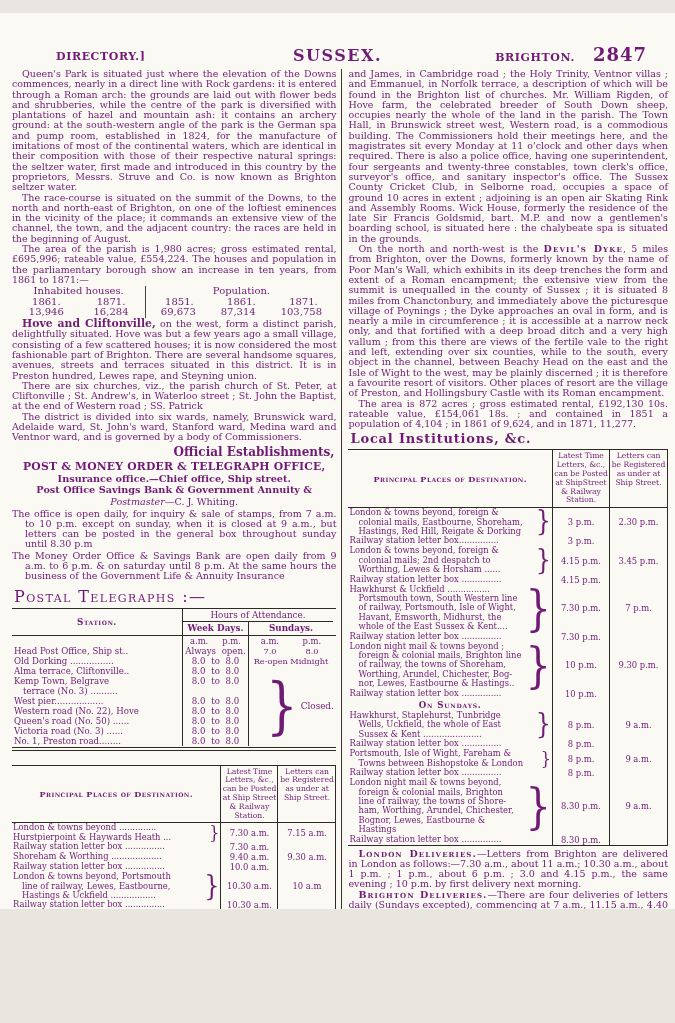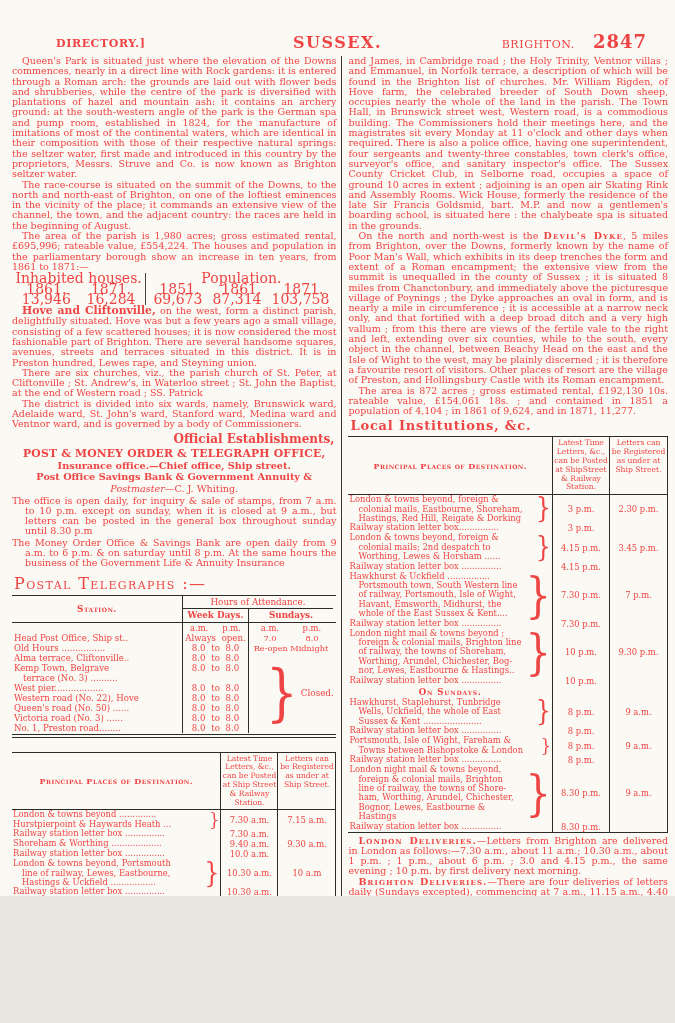--- a/index.html
+++ b/index.html
@@ -1,38 +1,38 @@
 <!DOCTYPE html>
 <html><head>
 <meta charset="utf-8">
 <style>
   html,body{margin:0;padding:0;background:#e8e6df;}
-  .page{position:relative;width:675px;height:896px;margin:0 auto;background:#faf9f3;
-        font-family:"DejaVu Serif","Liberation Serif",serif;color:#ef4444;overflow:hidden;}
+  .page{position:relative;width:675px;height:896px;margin:13px auto;background:#faf9f3;
+        font-family:"DejaVu Serif","Liberation Serif",serif;color:#701a75;overflow:hidden;}
   
   .pheader{position:relative;height:56px;}
   .h-left{position:absolute;left:56px;bottom:6px;font-size:11px;font-weight:bold;letter-spacing:.6px;}
   .h-center{position:absolute;left:0;right:0;bottom:4px;text-align:center;font-size:16px;font-weight:bold;letter-spacing:1.5px;}
   .h-right{position:absolute;right:28px;bottom:4px;display:flex;align-items:baseline;gap:18px;}
-  .h-place{font-size:11px;font-weight:normal;letter-spacing:.6px;}
+  .h-place{font-size:11px;font-weight:bold;letter-spacing:.6px;}
   .pagenum{font-size:18px;font-weight:bold;letter-spacing:1px;}
   
   .cols{display:flex;padding:0 7px 0 12px;}
   .col{width:327px;}
   .col.left{padding-right:5px;}
   .col.right{border-left:1px solid #3a362f;padding-left:6px;width:322px;}
   .col p{margin:0;font-size:9.5px;line-height:10.3px;text-align:justify;text-indent:10px;}
   p.noindent{text-indent:0;}
   p.hang{text-indent:-13px;padding-left:13px;margin-top:1px;}
   .lead-bold{font-weight:bold;font-size:10.8px;}
   .dyke{font-variant:small-caps;font-weight:bold;letter-spacing:1.2px;}
   .sc{font-variant:small-caps;letter-spacing:1.1px;font-weight:bold;}
   .deliv{margin-top:2px;}
   
-  .stats{display:flex;font-size:14px;line-height:10.6px;margin:1px 0 1px 0;text-align:center;}
+  .stats{display:flex;font-size:10px;line-height:10.6px;margin:1px 0 1px 0;text-align:center;}
   .sg{padding:0 2px;}
   .sg.g1{width:41%;}
   .sg.g2{width:59%;border-left:1px solid #444;}
   .sr{display:flex;justify-content:space-around;}
   .sh{text-align:center;}
   
   .official{font-weight:bold;font-size:12px;text-align:right;padding-right:2px;margin-top:2px;}
   .local{font-weight:bold;font-size:13px;letter-spacing:.8px;margin:2px 0 3px 2px;}
   .pocenter{text-align:center;margin:1px 0 2px 0;}
   .po1{font-weight:bold;font-size:10.8px;letter-spacing:.2px;}
@@ -169,21 +169,21 @@
                 <div>Head Post Office, Ship st..</div>
               </div>
               <div class="tweek">Always open.</div>
               <div class="tsun split">
                 <span>7.0</span>
                 <span>8.0</span>
               </div>
             </div>
             <div class="trow">
               <div class="tcell tstation">
-                <div>Old Hours ................</div>
+                <div>Old Dorking ................</div>
               </div>
               <div class="tweek">8.0 to 8.0</div>
               <div class="tsun">Re-open Midnight</div>
             </div>
             <div class="trow">
               <div class="tcell tstation">
                 <div>Alma terrace, Cliftonville..</div>
               </div>
               <div class="tweek">8.0 to 8.0</div>
               <div class="tsun"></div>

